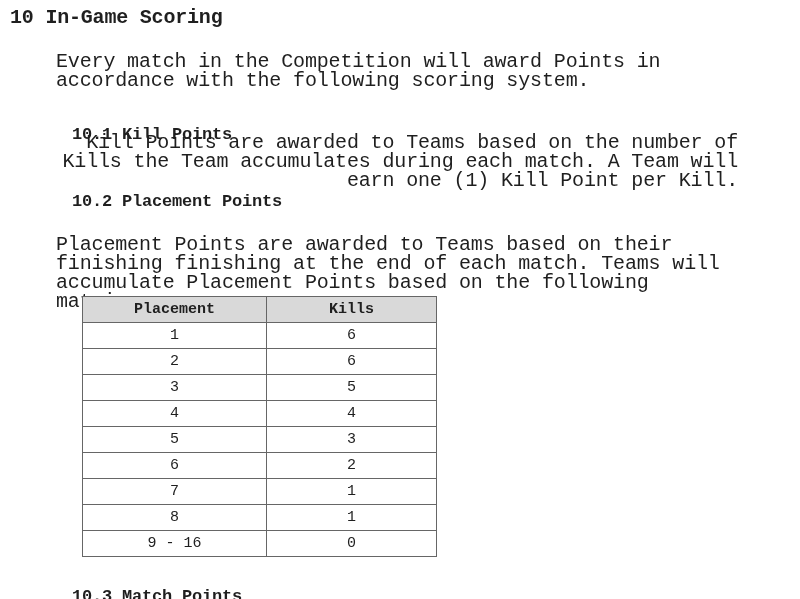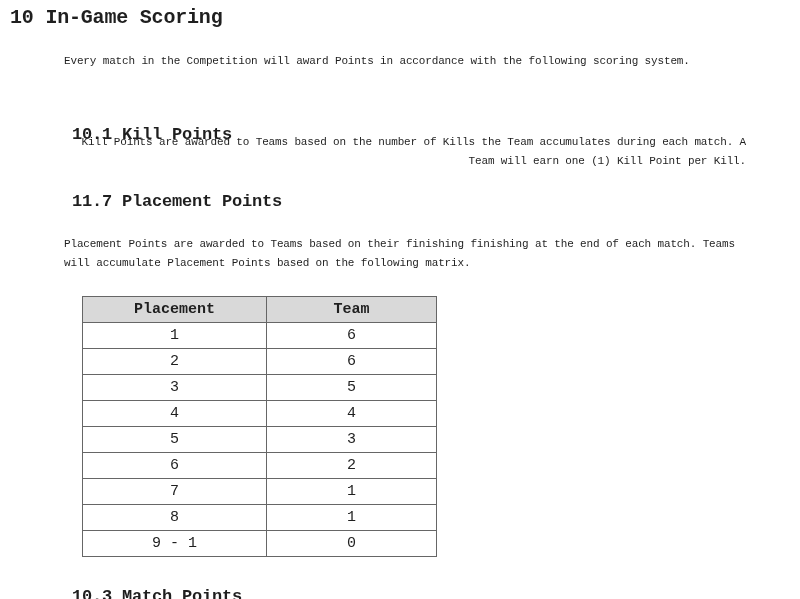--- a/index.html
+++ b/index.html
@@ -21,23 +21,23 @@
   .doc-title {
     position: absolute;
     left: 10px;
     top: 6px;
     font-size: 20px;
     font-weight: 700;
     letter-spacing: -0.2px;
   }
   .para {
     position: absolute;
-    left: 64px;
+    left: 56px;
     width: 682px;
-    font-size: 11px;
+    font-size: 20px;
     line-height: 19px;
     letter-spacing: -0.15px;
   }
   .para-intro { top: 52px; }
   .para-kill { top: 133px; text-align: right; }
   .para-placement { top: 235px; }
   .section-heading {
     position: absolute;
     left: 72px;
     font-size: 17px;
@@ -77,29 +77,29 @@
 <div id="canvas">
 
   <h1 class="doc-title">10 In-Game Scoring</h1>
 
   <p class="para para-intro">Every match in the Competition will award Points in accordance with the following scoring system.</p>
 
   <h2 class="section-heading heading-kill">10.1 Kill Points</h2>
 
   <p class="para para-kill">Kill Points are awarded to Teams based on the number of Kills the Team accumulates during each match. A Team will earn one (1) Kill Point per Kill.</p>
 
-  <h2 class="section-heading heading-placement">11.7 Placement Points</h2>
+  <h2 class="section-heading heading-placement">10.2 Placement Points</h2>
 
   <p class="para para-placement">Placement Points are awarded to Teams based on their finishing finishing at the end of each match. Teams will accumulate Placement Points based on the following matrix.</p>
 
   <table class="points-table">
     <thead>
       <tr>
         <th class="col-placement">Placement</th>
-        <th class="col-point">Team</th>
+        <th class="col-point">Kills</th>
       </tr>
     </thead>
     <tbody>
         <tr>
           <td>1</td>
           <td>6</td>
         </tr>
         <tr>
           <td>2</td>
           <td>6</td>
@@ -122,21 +122,21 @@
         </tr>
         <tr>
           <td>7</td>
           <td>1</td>
         </tr>
         <tr>
           <td>8</td>
           <td>1</td>
         </tr>
         <tr>
-          <td>9 - 1</td>
+          <td>9 - 16</td>
           <td>0</td>
         </tr>
       </tbody>
   </table>
 
   <h2 class="section-heading heading-match">10.3 Match Points</h2>
 
 </div>
 
 </body></html>

